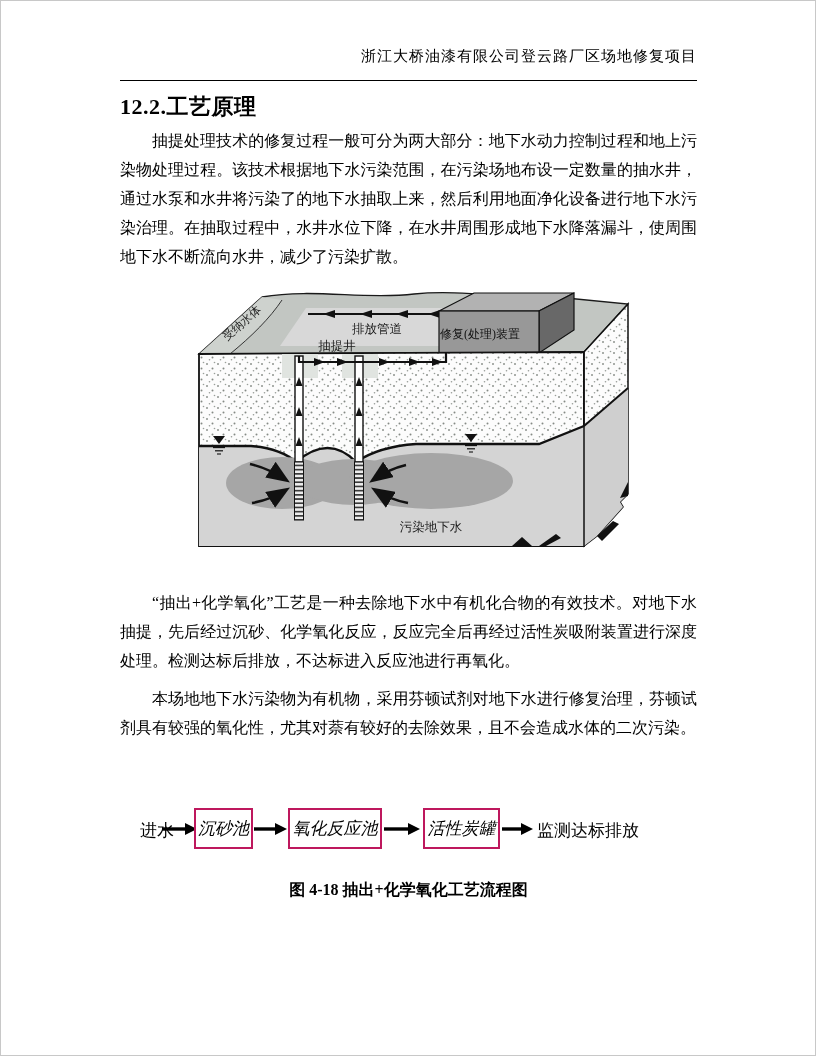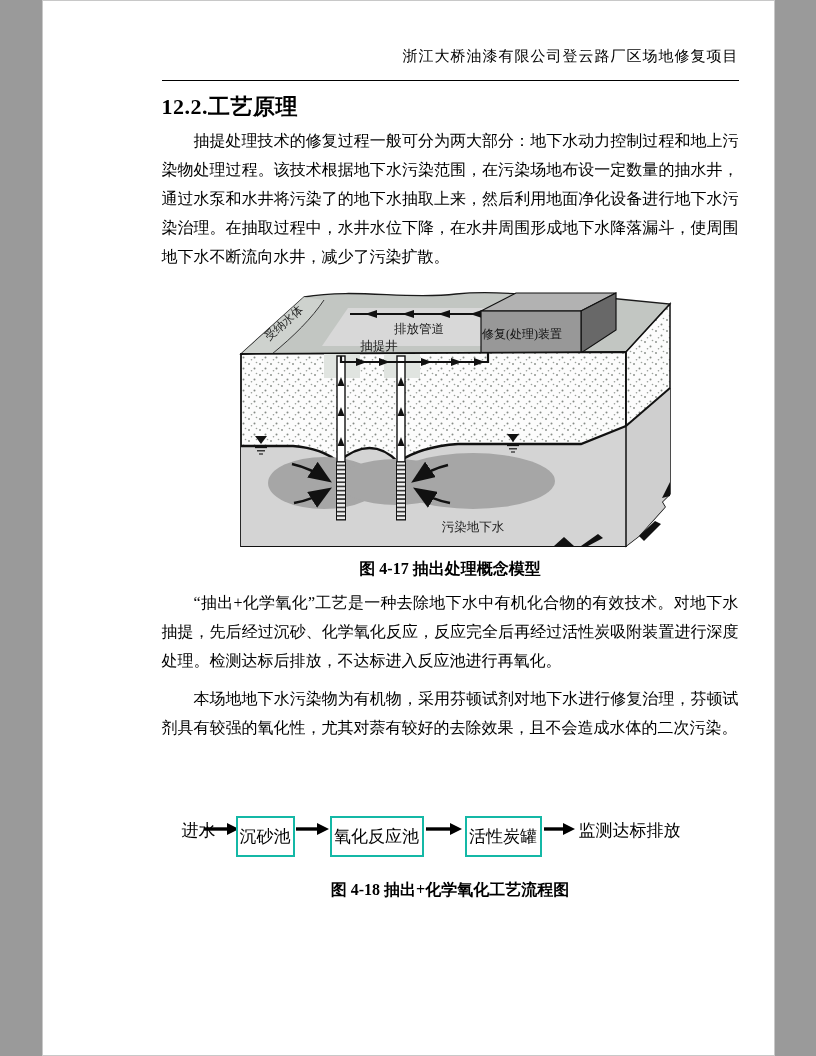--- a/index.html
+++ b/index.html
@@ -1,38 +1,38 @@
 <!DOCTYPE html>
 <html><head>
 <meta charset="utf-8">
 <style>
   html,body{margin:0;padding:0;background:#9a9a9a;}
-  .page{position:relative;width:733px;height:1056px;margin:0 auto;background:#ffffff;
+  .page{position:relative;width:816px;height:1056px;margin:0 auto;background:#ffffff;
         box-shadow:inset 0 0 0 1px #c8c8c8;color:#000;
         font-family:"Liberation Serif","DejaVu Serif",serif;overflow:hidden;}
   .header{position:absolute;top:47px;left:120px;width:577px;text-align:right;
           font-size:15px;letter-spacing:1px;}
   .rule{position:absolute;top:80px;left:120px;width:577px;border:none;
         border-top:1.6px solid #000;margin:0;}
   .heading{position:absolute;top:92px;left:120px;font-size:22px;font-weight:bold;
            letter-spacing:.5px;}
   .para{position:absolute;left:120px;width:577px;font-size:16px;line-height:29px;
         text-align:justify;text-indent:32px;word-break:break-all;}
   .p1{top:126px}.p2{top:588px}.p3{top:684px}.p4{top:746px}
   .fig17{position:absolute;left:194px;top:284px;width:440px;height:266px;}
   .fig17 svg{display:block;font-family:inherit;}
   .cap{position:absolute;left:120px;width:577px;text-align:center;font-weight:bold;
        font-size:16px;line-height:22px;}
   .cap17{top:558px}.cap18{top:879px}
   .flow{position:absolute;left:116px;top:800px;width:584px;height:60px;font-size:17px;}
   .flow .lbl{position:absolute;top:19px;white-space:nowrap;}
   .lbl.in{left:24px}.lbl.out{left:421px}
-  .fbox{position:absolute;top:16px;height:41px;border:2px solid #14b8a6;background:#fff;
+  .fbox{position:absolute;top:8px;height:41px;border:2px solid #be185d;background:#fff;
         display:flex;align-items:center;justify-content:center;box-sizing:border-box;
-        white-space:nowrap;}
+        white-space:nowrap;font-style:italic;}
   .b1{left:78px;width:59px}.b2{left:172px;width:94px}.b3{left:307px;width:77px}
   .fa{position:absolute;top:22px;}
   .a1{left:46px}.a2{left:138px}.a3{left:268px}.a4{left:386px}
   .fa line{stroke:#000;stroke-width:3.4;}
   .fa polygon{fill:#000;}
   .pagenum{position:absolute;top:982px;left:0;width:816px;text-align:center;
            font-size:13.5px;}
 </style>
 </head>
 <body>
@@ -142,21 +142,20 @@
       <path d="M214,219 Q197,216 181,206" fill="none" stroke="#111" stroke-width="2.6" marker-end="url(#ah)"></path>
 
       <polygon points="318,262 328,253 338,262" fill="#111"></polygon>
       <polygon points="434,198 426,214 434,212" fill="#111"></polygon>
       <polygon points="403,252 419,237 425,240 408,257" fill="#111"></polygon>
       <polygon points="345,262 362,250 367,254 352,262" fill="#111"></polygon>
       <line x1="390" y1="68" x2="390" y2="262" stroke="#111" stroke-width="1.5"></line>
     </svg>
   </div>
 
-  <div class="cap cap17">图 4-17 抽出处理概念模型</div>
 
   <div class="para p2">“抽出+化学氧化”工艺是一种去除地下水中有机化合物的有效技术。对地下水抽提，先后经过沉砂、化学氧化反应，反应完全后再经过活性炭吸附装置进行深度处理。检测达标后排放，不达标进入反应池进行再氧化。</div>
   <div class="para p3">本场地地下水污染物为有机物，采用芬顿试剂对地下水进行修复治理，芬顿试剂具有较强的氧化性，尤其对萘有较好的去除效果，且不会造成水体的二次污染。</div>
 
   <div class="flow">
     <span class="lbl in">进水</span>
     <svg class="fa a1" width="35" height="14">
       <line x1="0" y1="7" x2="24" y2="7"></line>
         <polygon points="23,1 35,7 23,13"></polygon>
       </svg>

